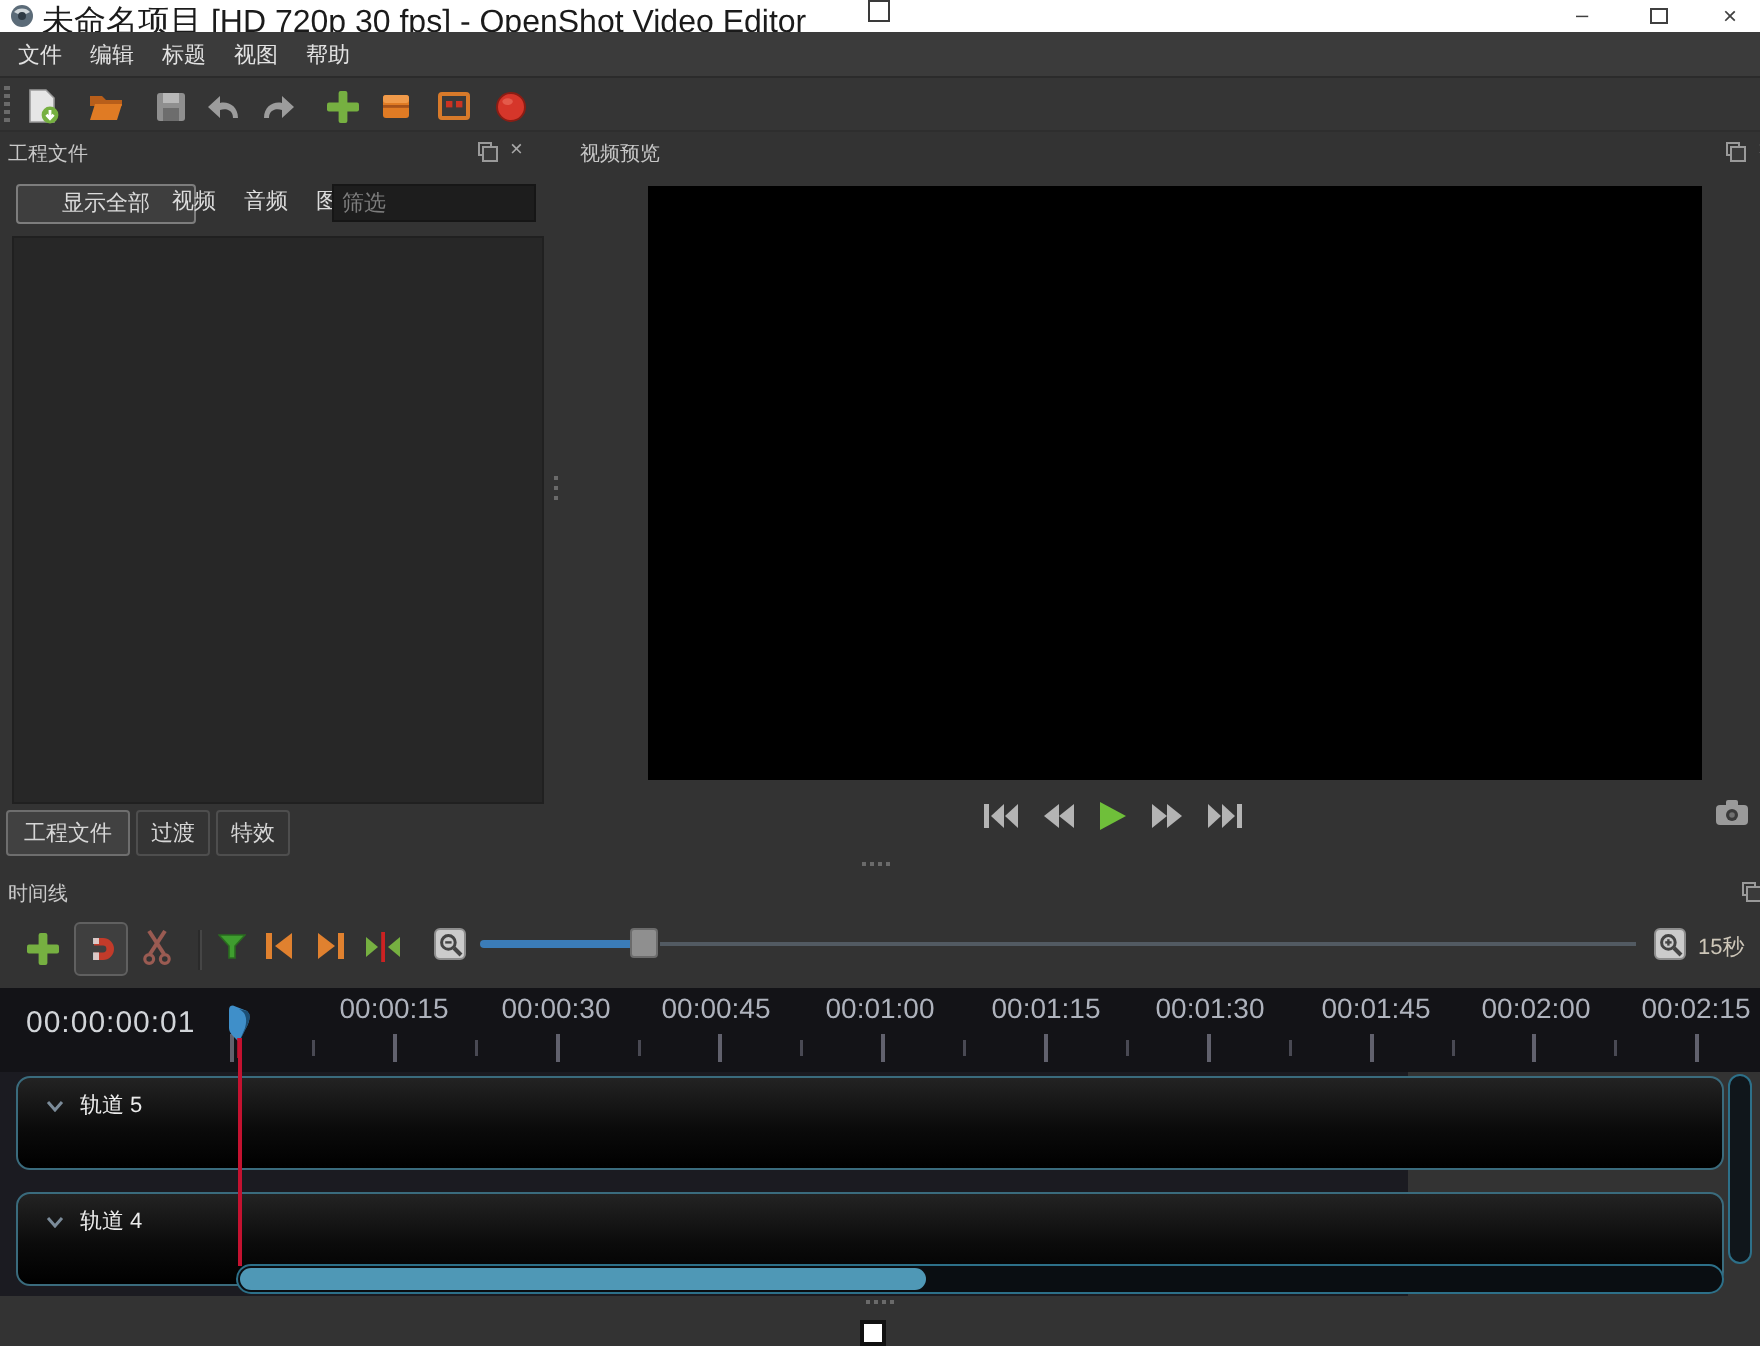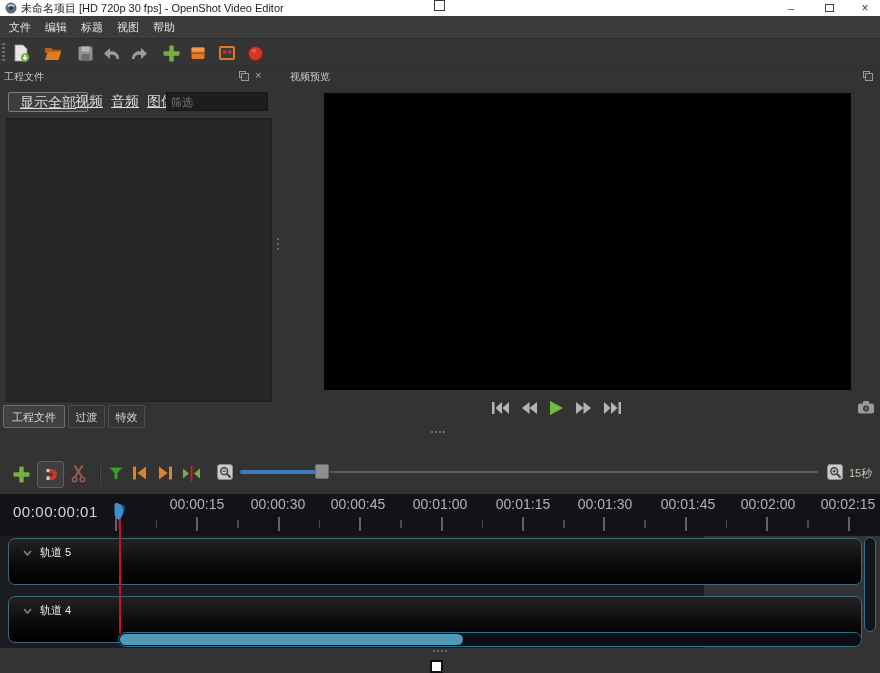--- a/index.html
+++ b/index.html
@@ -5,42 +5,42 @@
   * { margin:0; padding:0; box-sizing:border-box; }
   html,body { background:#222; }
   .window {
     position:relative; width:880px; height:673px; overflow:hidden;
     background:#333333; font-family:"Liberation Sans","DejaVu Sans",sans-serif;
     color:#ddd; -webkit-font-smoothing:antialiased;
   }
   
   .titlebar { position:absolute; left:0; top:0; width:880px; height:16px; background:#ffffff; }
   .app-icon { position:absolute; left:5px; top:2px; width:12px; height:12px; }
-  .title-text { position:absolute; left:21px; top:1px; font-size:11px; color:#1b1b1b; white-space:nowrap; }
+  .title-text { position:absolute; left:21px; top:1px; font-size:16px; color:#1b1b1b; white-space:nowrap;text-decoration:underline; }
   .win-btn { position:absolute; top:0; width:30px; height:16px; display:flex; align-items:center; justify-content:center; color:#404040; font-size:11px; cursor:default; }
   .win-min { left:776px; }
   .win-max { left:814px; }
   .win-max .box { width:9px; height:8px; border:1px solid #404040; }
   .win-close { left:850px; font-size:12px; }
   .top-square { position:absolute; left:434px; top:0px; width:11px; height:11px; background:#ffffff; border:1.5px solid #3a3a3a; }
   
   .menubar { position:absolute; left:0; top:16px; width:880px; height:22px; background:#3b3b3b; display:flex; align-items:center; padding-left:2px; }
   .menu-item { font-size:11px; color:#e2e2e2; padding:19px 7px; }
   
   .toolbar { position:absolute; left:0; top:38px; width:880px; height:28px; background:#353535; border-top:1px solid #2b2b2b; border-bottom:1px solid #2e2e2e; }
   .drag-dots { position:absolute; left:2px; top:4px; width:3px; height:20px;
     background:repeating-linear-gradient(180deg,#6a6a6a 0 2px,transparent 2px 4px); }
   .tb-btn { position:absolute; top:4px; width:20px; height:20px; display:flex; align-items:center; justify-content:center; }
   
   .panel-title { position:absolute; left:4px; top:4px; font-size:10px; color:#c8c8c8; }
   .icon-float { position:absolute; width:7px; height:7px; border:1px solid #9a9a9a; }
   .icon-float::after { content:''; position:absolute; left:1px; top:1px; width:6px; height:6px; border:1px solid #9a9a9a; background:#3a3a3a; }
   .icon-close { position:absolute; font-size:11px; color:#a8a8a8; line-height:10px; }
   .left-panel { position:absolute; left:0; top:66px; width:278px; height:364px; background:#333; }
-  .filter-btn { position:absolute; top:26px; height:20px; line-height:19px; font-size:14px; color:#dcdcdc; padding:0 11px;text-decoration:underline; }
+  .filter-btn { position:absolute; top:26px; height:20px; line-height:19px; font-size:11px; color:#dcdcdc; padding:0 22px; }
   .filter-btn.selected { border:1px solid #7d7d7d; border-radius:2px; background:#3e3e3e; }
   .filter-input { position:absolute; left:166px; top:26px; width:102px; height:19px; background:#1d1d1d; border:1px solid #161616; color:#9a9a9a; font-size:11px; padding:0 4px; font-family:inherit; outline:none; }
   .filter-input::placeholder { color:#7d7d7d; }
   .files-area { position:absolute; left:6px; top:52px; width:266px; height:284px; background:#272727; border:1px solid #202020; }
   .lp-tab { position:absolute; top:339px; height:23px; line-height:22px; text-align:center; font-size:11px; color:#d6d6d6; border:1px solid #4e4e4e; border-radius:2px; background:#343434; }
   .lp-tab.selected { border-color:#6e6e6e; background:#414141; }
   .v-split-dots { position:absolute; left:277px; top:238px; width:2px; height:14px;
     background:repeating-linear-gradient(180deg,#6a6a6a 0 2px,transparent 2px 5px); }
   .right-panel { position:absolute; left:286px; top:66px; width:600px; height:364px; background:#333; }
   .video-screen { position:absolute; left:38px; top:27px; width:527px; height:297px; background:#000; }
@@ -226,20 +226,24 @@
       <svg width="16" height="13" viewBox="0 0 16 13">
         <rect x="5" y="0" width="6" height="4" rx="1" fill="#9a9a9a"></rect>
         <rect x="0" y="2.5" width="16" height="10" rx="2" fill="#9a9a9a"></rect>
         <circle cx="8" cy="7.5" r="3" fill="#3a3a3a"></circle>
         <circle cx="8" cy="7.5" r="1.4" fill="#707070"></circle>
       </svg>
     </div>
   </div>
 
   <div class="h-split-dots"></div>
+  <div class="tl-header">
+    <span class="panel-title">时间线</span>
+    <span class="icon-float" style="left:871px; top:5px"></span>
+  </div>
 
   <div class="tl-toolbar">
     <div class="tl-btn" style="left:13px; top:8px">
       <svg width="17" height="17" viewBox="0 0 17 17">
         <rect x="6.3" y="0.5" width="4.4" height="16" rx="1" fill="#76b041"></rect>
         <rect x="0.5" y="6.3" width="16" height="4.4" rx="1" fill="#76b041"></rect>
       </svg>
     </div>
     <div class="tl-btn magnet-btn">
       <svg width="16" height="17" viewBox="0 0 16 17">

